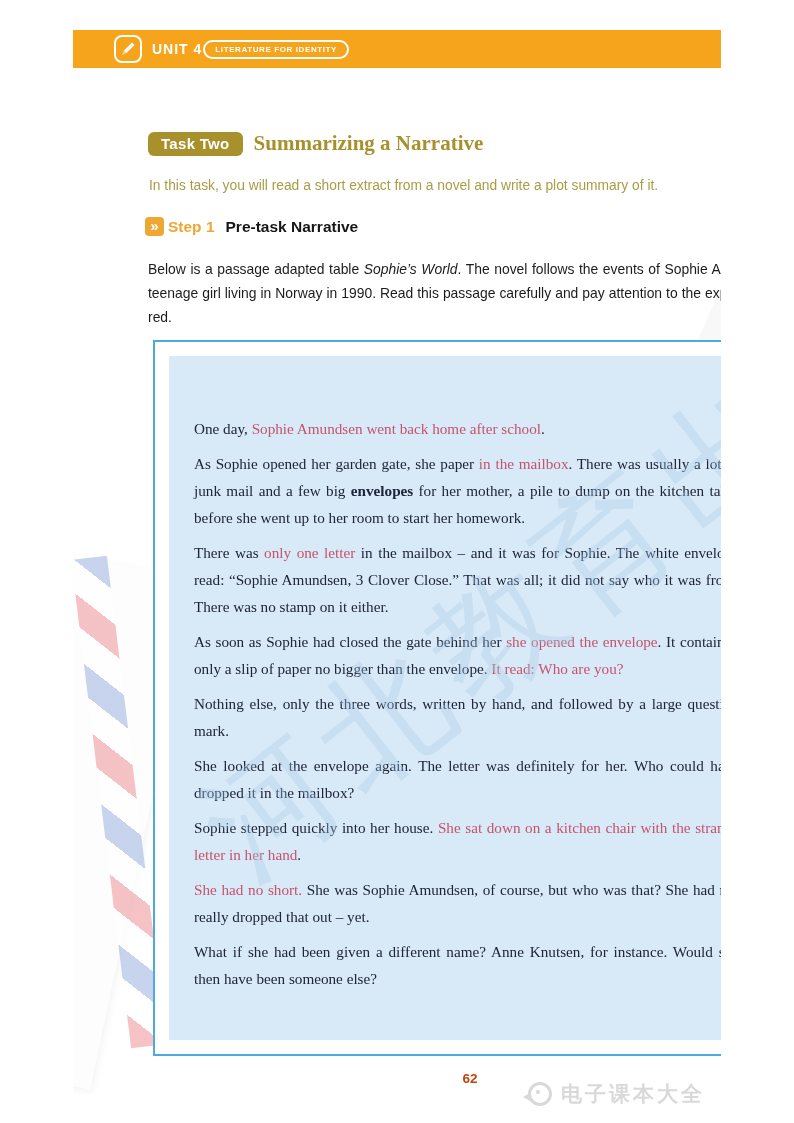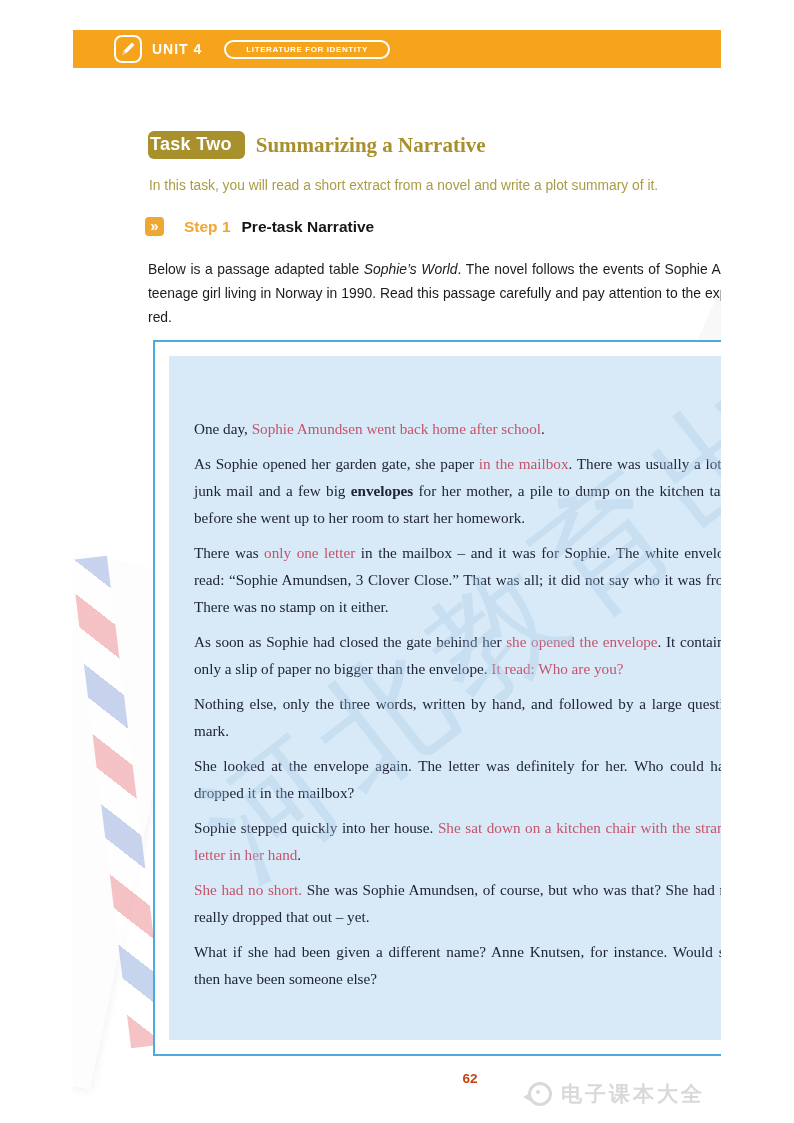--- a/index.html
+++ b/index.html
@@ -15,44 +15,44 @@
   }
   .pencil-badge{
     width:28px;height:28px;margin-left:41px;border:2px solid #fff;border-radius:8px;
     display:flex;align-items:center;justify-content:center;box-sizing:border-box;
   }
   .pencil-badge svg{width:20px;height:20px;transform:rotate(0deg);}
   .unit-label{
     color:#fff;font-weight:bold;font-size:14px;letter-spacing:1px;margin-left:10px;
   }
   .unit-topic{
-    margin-left:22px;border:2px solid #fff;border-radius:10px;color:#fff;
-    font-size:8px;font-weight:bold;letter-spacing:0.6px;padding:2px 20px;line-height:11px;
+    margin-left:1px;border:2px solid #fff;border-radius:10px;color:#fff;
+    font-size:8px;font-weight:bold;letter-spacing:0.6px;padding:2px 10px;line-height:11px;
   }
   
   .task-row{position:absolute;left:75px;top:131px;display:flex;align-items:center;z-index:5;}
   .task-badge{
-    background:var(--gold);color:#fff;font-weight:bold;font-size:18px;
-    padding:3px 13px 4px 2px;border-radius:6px;letter-spacing:0.3px;
+    background:var(--gold);color:#fff;font-weight:bold;font-size:15px;
+    padding:3px 13px 4px 13px;border-radius:6px;letter-spacing:0.3px;
   }
   .task-title{
     margin-left:11px;color:var(--gold);font-family:"Liberation Serif",serif;
     font-weight:bold;font-size:21px;
   }
   .task-intro{
     position:absolute;left:76px;top:178px;width:660px;color:var(--olive);
     font-size:13.8px;z-index:5;
   }
   
   .step-row{position:absolute;left:72px;top:217px;display:flex;align-items:center;z-index:5;}
   .step-icon{
     width:19px;height:19px;background:var(--amber);border-radius:4px;color:#fff;
     font-weight:bold;font-size:15px;line-height:18px;text-align:center;
   }
-  .step-label{color:var(--amber);font-weight:bold;font-size:15.5px;margin-left:20px;}
+  .step-label{color:var(--amber);font-weight:bold;font-size:15.5px;margin-left:4px;}
   .step-title{color:#161616;font-weight:bold;font-size:15.5px;margin-left:11px;}
   
   .instructions{
     position:absolute;left:75px;top:257px;width:646px;color:#1c1c1c;
     font-size:13.9px;line-height:24px;text-align:justify;z-index:5;
   }
   .instructions .seg-italic{font-style:italic;}
   
   .passage-box{
     position:absolute;left:80px;top:340px;width:634px;height:716px;

